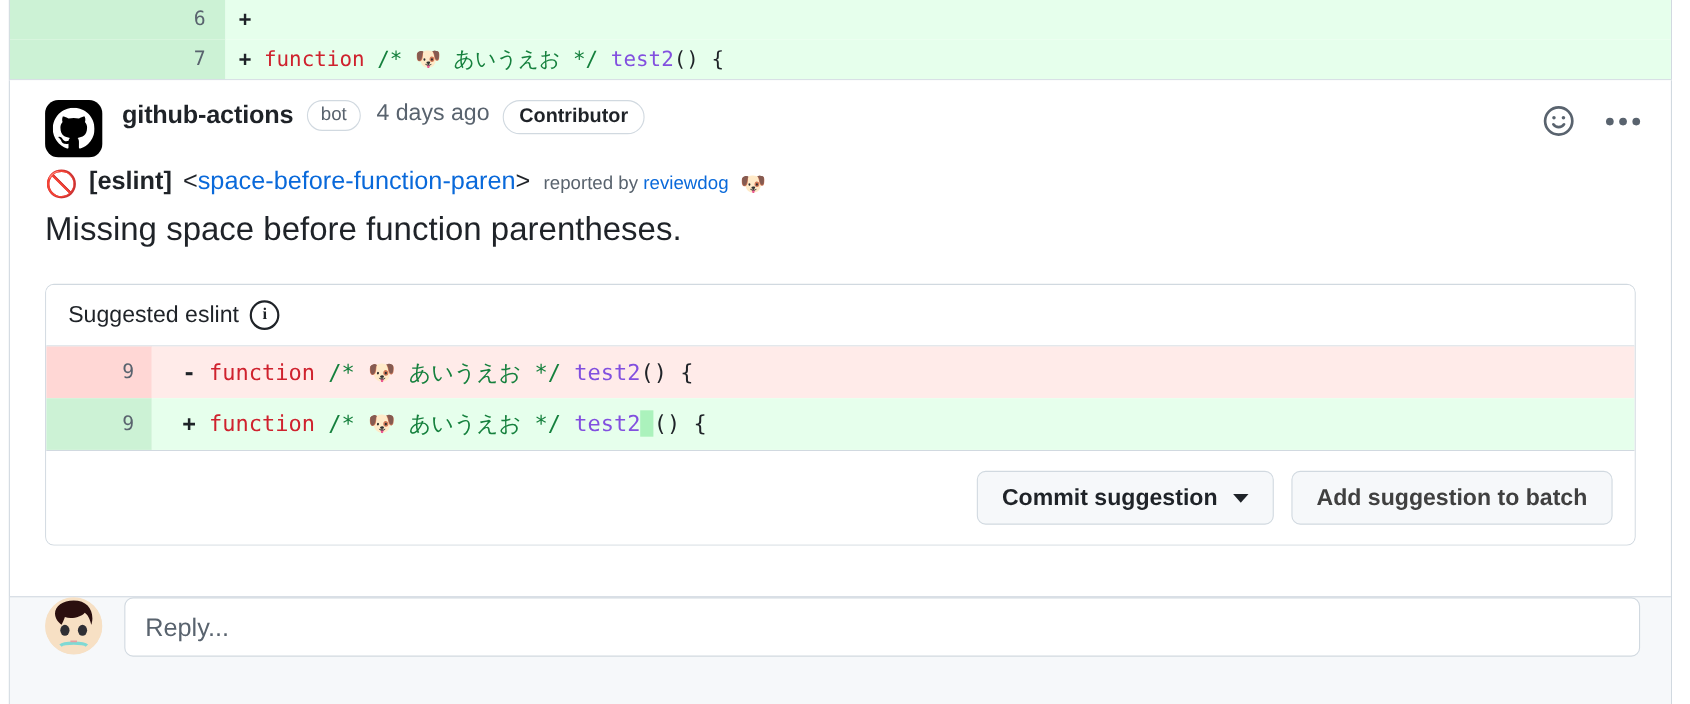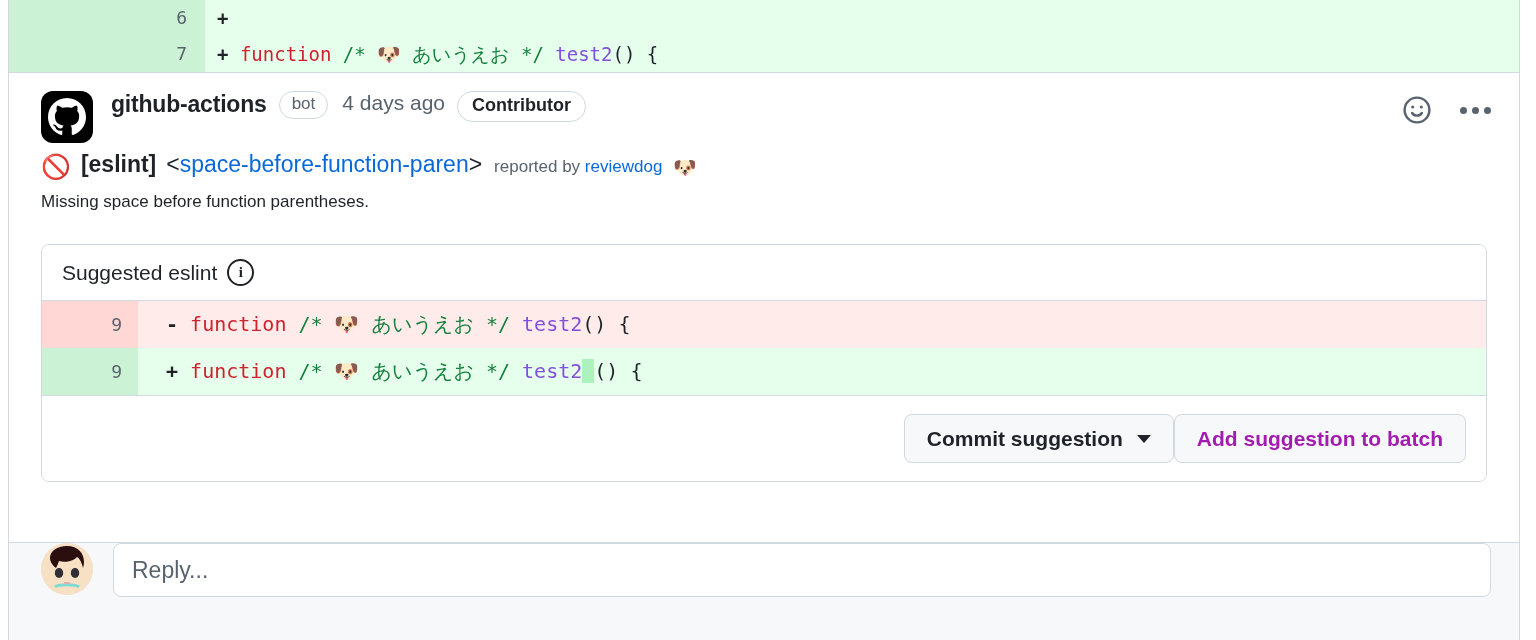--- a/index.html
+++ b/index.html
@@ -201,21 +201,21 @@
   }
   .reported {
     font-size: 17px;
     color: #59636e;
     margin-left: 12px;
   }
   .reported .rule-link { font-size: 17px; }
   .dog { font-size: 19px; margin-left: 6px; position: relative; top: 2px; }
 
   .lint-desc {
-    font-size: 17px;
+    font-size: 30px;
     color: #1f2328;
     margin-top: 12px;
   }
 
   
   .suggestion {
     margin: 32px 32px 0 32px;
     border: 1px solid #d1d9e0;
     border-radius: 8px;
     overflow: hidden;
@@ -246,39 +246,40 @@
     color: #1f2328;
   }
   .suggestion-diff { border-bottom: 1px solid #d1d9e0; }
   .suggestion-diff .gutter { width: 96px; min-width: 96px; padding-right: 16px; }
   .suggestion-diff .diff-row { height: 47px; line-height: 47px; font-size: 20px; }
   .suggestion-diff .code { padding-left: 28px; }
 
   .suggestion-actions {
     display: flex;
     justify-content: flex-end;
+    gap: 16px;
     padding: 18px 20px;
     background: #ffffff;
   }
   .btn {
     border: 1px solid #d1d9e0;
     border-radius: 8px;
     background: #f6f8fa;
     font-family: "Liberation Sans", sans-serif;
     font-size: 21px;
     font-weight: 700;
     padding: 13px 22px;
     display: inline-flex;
     align-items: center;
     gap: 14px;
     cursor: pointer;
     color: #1f2328;
     line-height: 1;
   }
-  .btn.muted { color: #a21caf; font-weight: 700; }
+  .btn.muted { color: #404040; font-weight: 700; }
   .caret {
     width: 0; height: 0;
     border-left: 7px solid transparent;
     border-right: 7px solid transparent;
     border-top: 8px solid #1f2328;
     display: inline-block;
   }
 
   
   .reply-bar {

